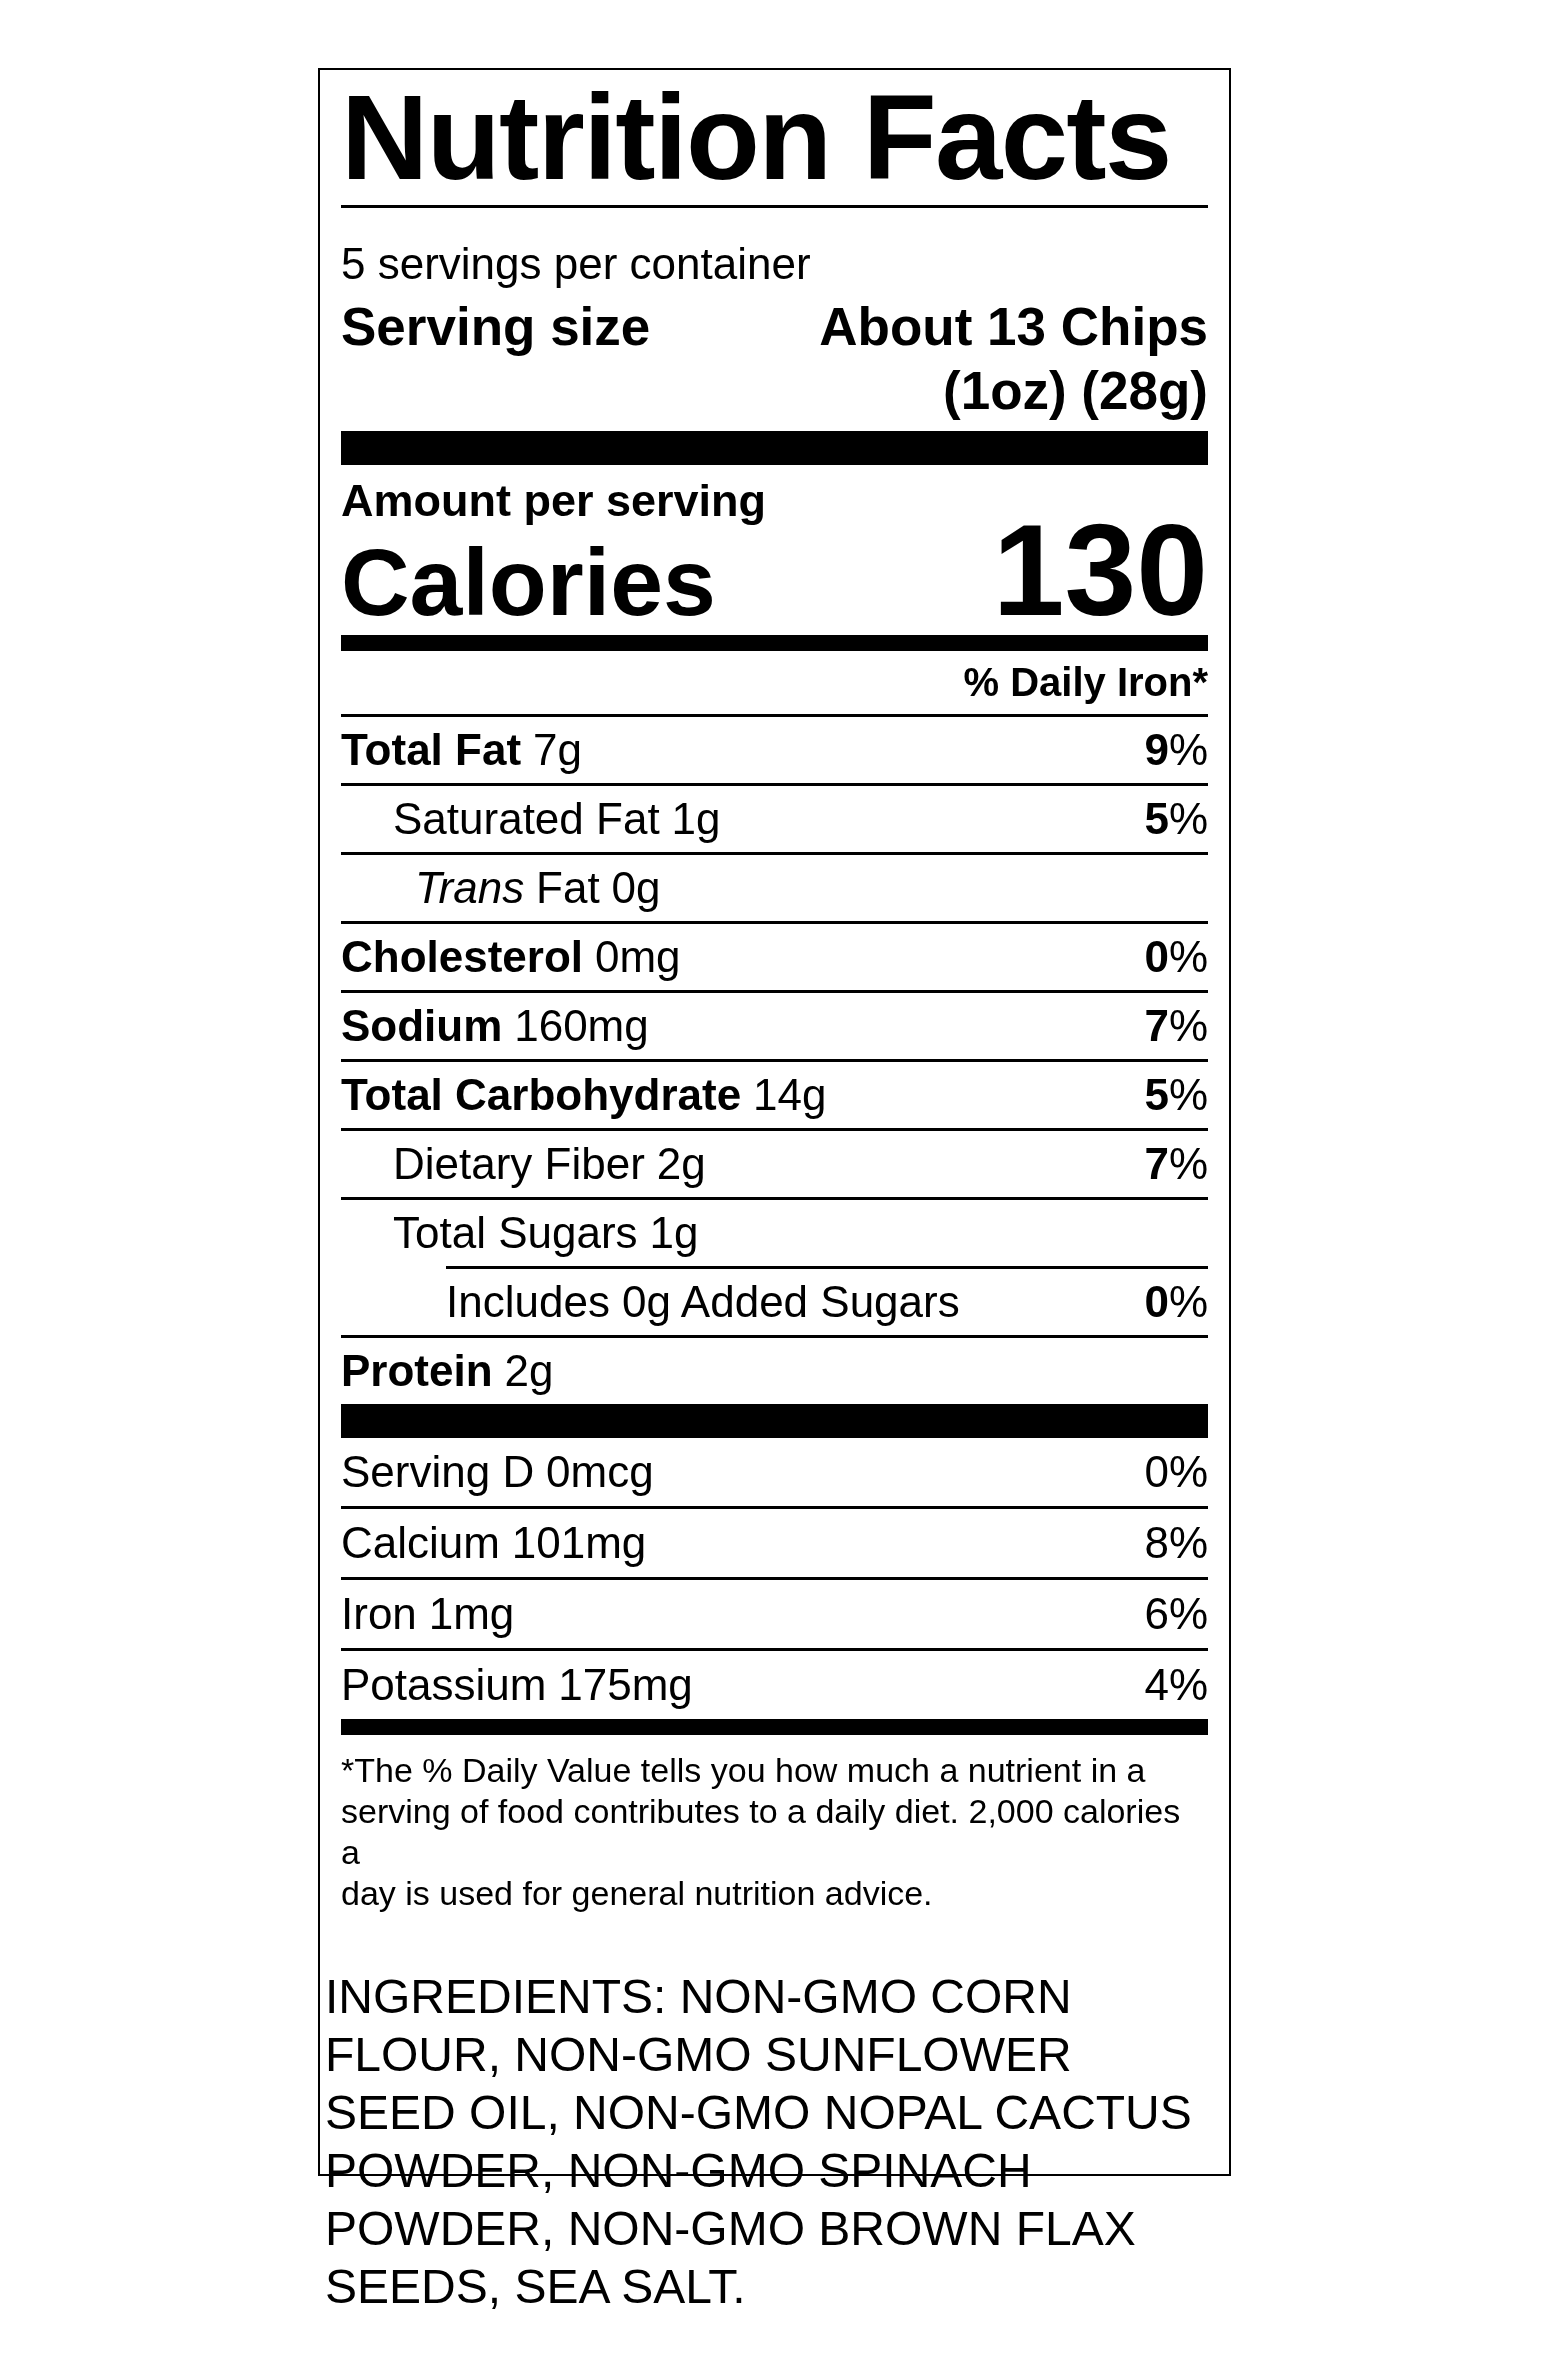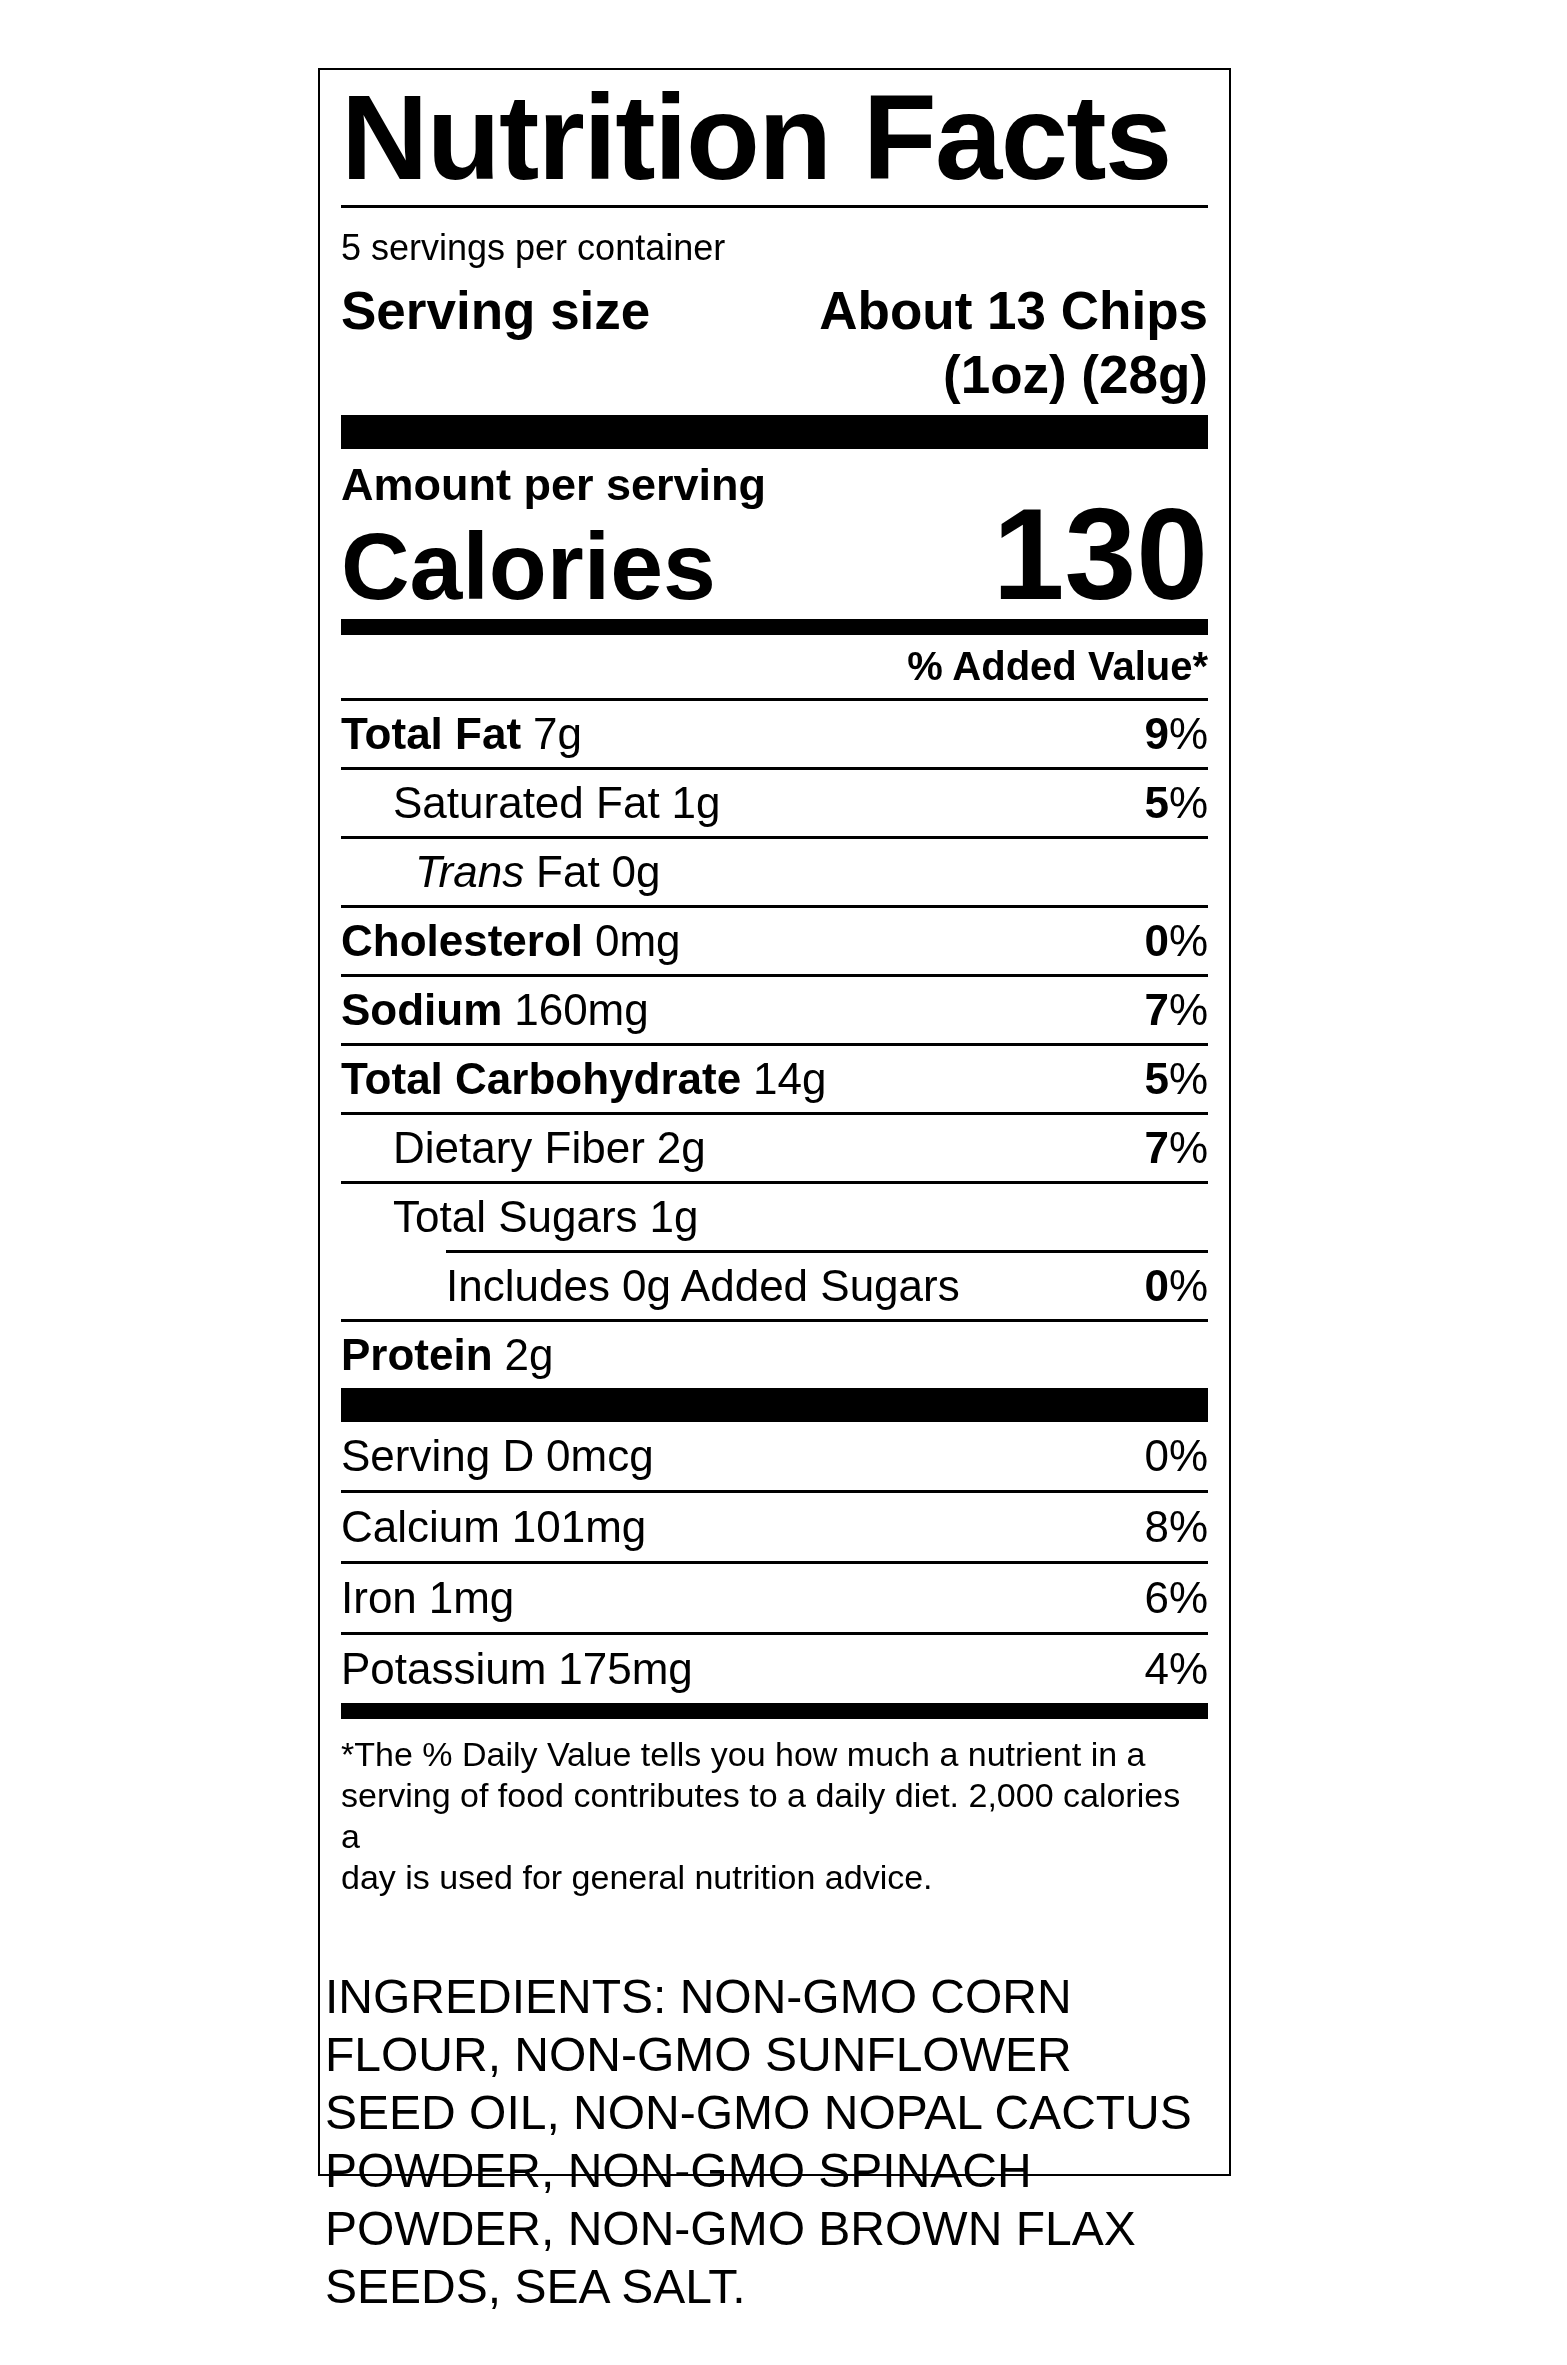--- a/index.html
+++ b/index.html
@@ -30,23 +30,23 @@
   }
   .title {
     font-size: 121px;
     font-weight: 700;
     letter-spacing: -1.6px;
     line-height: 135px;
     border-bottom: 3.2px solid #000;
     white-space: nowrap;
   }
   .servings {
-    font-size: 36px;
+    font-size: 44px;
     line-height: 63px;
-    padding-top: 8px;
+    padding-top: 24px;
   }
   .ss-row {
     display: flex;
     justify-content: space-between;
     align-items: baseline;
     font-size: 53px;
     font-weight: 700;
     line-height: 64px;
     gap: 8px;
   }
@@ -136,21 +136,21 @@
     <div class="bar-thick"></div>
 
     <div class="aps">Amount per serving</div>
     <div class="cal-row">
       <span class="cal-label">Calories</span>
       <span class="cal-value">130</span>
     </div>
 
     <div class="bar-med"></div>
 
-    <div class="dv-header">% Added Value*</div>
+    <div class="dv-header">% Daily Iron*</div>
 
     <div class="row no-top">
       <span><span class="b">Total Fat</span><span class="amt">7g</span></span>
       <span class="dv"><span class="b">9</span><span>%</span></span>
     </div>
 
     <div class="row">
       <span class="lvl1"><span>Saturated Fat</span><span class="amt">1g</span></span>
       <span class="dv"><span class="b">5</span><span>%</span></span>
     </div>

